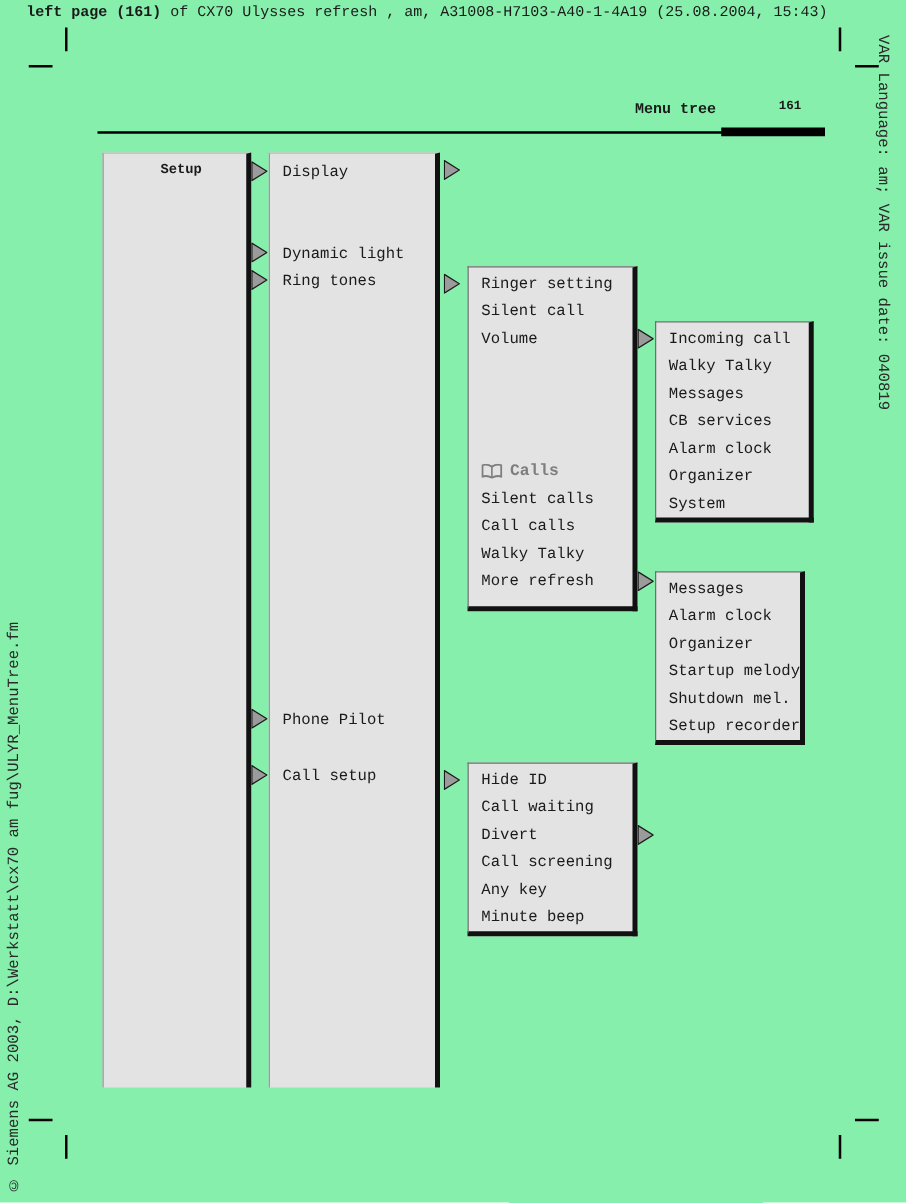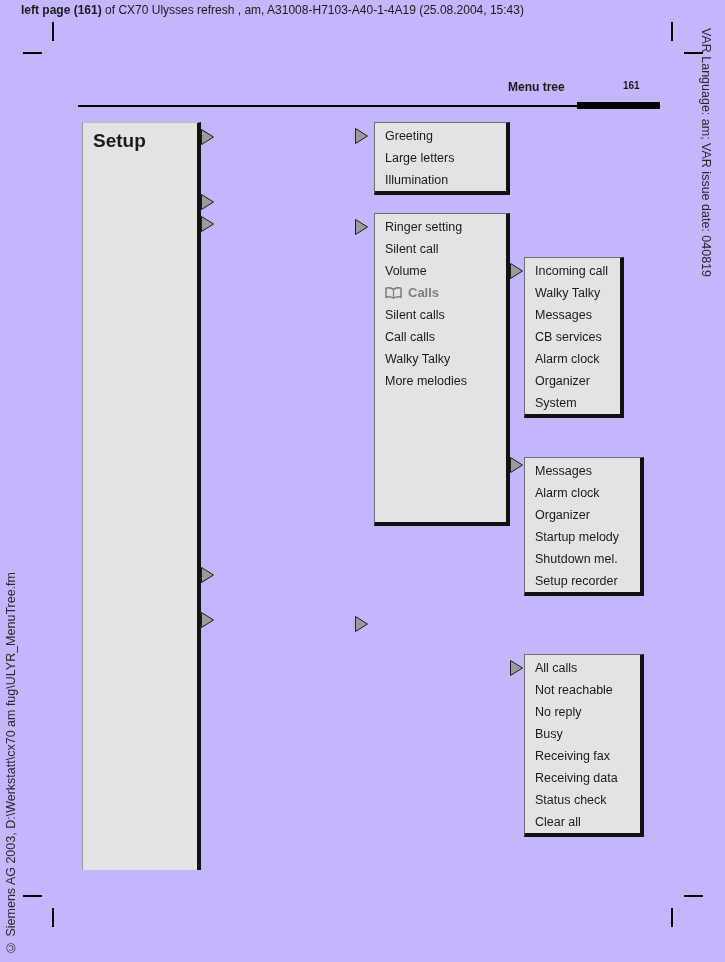--- a/index.html
+++ b/index.html
@@ -1,18 +1,18 @@
 <!DOCTYPE html>
 <html><head>
 <meta charset="utf-8">
 <style>
   html,body { margin:0; padding:0; background:#ffffff; }
   .sheet {
-    position:relative; width:725px; height:962px; background:#c4b5fd;
-    font-family:Liberation Sans, sans-serif; color:#1a1a1a; overflow:hidden;
+    position:relative; width:725px; height:962px; background:#86efac;
+    font-family:Liberation Mono, monospace; color:#1a1a1a; overflow:hidden;
   }
   
   .print-header { position:absolute; left:21px; top:3px; font-size:12px; white-space:nowrap; color:#1a1a1a; }
   .print-header .b { font-weight:bold; }
   
   .crop { position:absolute; background:#000; }
   .cm-tl-v { left:52px; top:22px;  width:2px;  height:19px; }
   .cm-tl-h { left:23px; top:52px;  width:19px; height:2px;  }
   .cm-tr-v { left:671px; top:22px; width:2px;  height:19px; }
   .cm-tr-h { left:684px; top:52px; width:19px; height:2px;  }
@@ -30,36 +30,36 @@
   .rule       { position:absolute; left:78px;  top:105px; width:582px; height:2px; background:#000; }
   .rule-thick { position:absolute; left:577px; top:102px; width:83px;  height:7px; background:#000; }
   
   .col {
     position:absolute; top:122px; height:748px; background:#e3e3e3;
     border-left:1px solid #9a9a9a; border-top:1px solid #bdbdbd;
     border-right:4px solid #111111; box-sizing:border-box;
   }
   .col1 { left:82px;  width:119px; }
   .col2 { left:215px; width:137px; }
-  .root-label { padding:7px 0 0 10px; font-weight:bold; font-size:19px; }
+  .root-label { padding:7px 0 0 10px; font-weight:bold; font-size:11px;text-align:center; }
   .l2item { position:absolute; left:10px; font-size:12.5px; line-height:22px; white-space:nowrap; }
   
   .menu-box {
     position:absolute; background:#e3e3e3; box-sizing:border-box;
     border-top:1px solid #6f6f6f; border-left:1px solid #6f6f6f;
     border-right:4px solid #111111; border-bottom:4px solid #111111;
     padding:2px 0 0 10px; font-size:12.5px;
   }
   .menu-box .item { line-height:22px; white-space:nowrap; }
   .menu-box .item.section { display:flex; align-items:center; gap:6px; font-weight:bold; font-size:13px; color:#7e7e7e; }
   [data-box="display"]   { left:374px; top:122px; width:136px; height:73px;  }
-  [data-box="ringtones"] { left:374px; top:213px; width:136px; height:313px; }
+  [data-box="ringtones"] { left:374px; top:213px; width:136px; height:276px; }
   [data-box="callsetup"] { left:374px; top:610px; width:136px; height:139px; }
-  [data-box="ringtones"] .section { }
-  [data-box="volume"]   { left:524px; top:257px; width:100px; height:161px; }
+  [data-box="ringtones"] .section { margin-top:84px; }
+  [data-box="volume"]   { left:524px; top:257px; width:127px; height:161px; }
   [data-box="melodies"] { left:524px; top:457px; width:120px; height:139px; }
   [data-box="divert"]   { left:524px; top:654px; width:120px; height:183px; }
   
   .arrow { position:absolute; width:13px; height:16px; }
 </style>
 </head>
 <body>
 
 <div class="sheet" id="sheet">
 
@@ -81,68 +81,68 @@
 
   <div class="ph-title">Menu tree</div>
   <div class="ph-num">161</div>
   <div class="rule"></div>
   <div class="rule-thick"></div>
 
   <div class="col col1">
     <div class="root-label">Setup</div>
   </div>
 
+  <div class="col col2" id="level2col">
+      <div class="l2item" style="top: 4px;">Display</div>
+      <div class="l2item" style="top: 69px;">Dynamic light</div>
+      <div class="l2item" style="top: 91px;">Ring tones</div>
+      <div class="l2item" style="top: 442px;">Phone Pilot</div>
+      <div class="l2item" style="top: 487px;">Call setup</div>
+    </div>
 
-  <div class="menu-box" data-box="display">
-      <div class="item">Greeting</div>
-      <div class="item">Large letters</div>
-      <div class="item">Illumination</div>
-    </div>
   <div class="menu-box" data-box="ringtones">
       <div class="item">Ringer setting</div>
       <div class="item">Silent call</div>
       <div class="item">Volume</div>
       <div class="item section">
         <svg width="17" height="12" viewBox="0 0 17 12">
           <path d="M1 1.2 C3.5 0.2 6.3 0.8 8.5 2.3 C10.7 0.8 13.5 0.2 16 1.2 L16 10.2 C13.5 9.4 10.7 9.8 8.5 11.2 C6.3 9.8 3.5 9.4 1 10.2 Z" fill="none" stroke="#7e7e7e" stroke-width="1.5"></path>
           <line x1="8.5" y1="2.3" x2="8.5" y2="11.2" stroke="#7e7e7e" stroke-width="1.3"></line>
         </svg>
         <span>Calls</span>
       </div>
       <div class="item">Silent calls</div>
       <div class="item">Call calls</div>
       <div class="item">Walky Talky</div>
-      <div class="item">More melodies</div>
+      <div class="item">More refresh</div>
+    </div>
+  <div class="menu-box" data-box="callsetup">
+      <div class="item">Hide ID</div>
+      <div class="item">Call waiting</div>
+      <div class="item">Divert</div>
+      <div class="item">Call screening</div>
+      <div class="item">Any key</div>
+      <div class="item">Minute beep</div>
     </div>
   <div class="menu-box" data-box="volume">
       <div class="item">Incoming call</div>
       <div class="item">Walky Talky</div>
       <div class="item">Messages</div>
       <div class="item">CB services</div>
       <div class="item">Alarm clock</div>
       <div class="item">Organizer</div>
       <div class="item">System</div>
     </div>
   <div class="menu-box" data-box="melodies">
       <div class="item">Messages</div>
       <div class="item">Alarm clock</div>
       <div class="item">Organizer</div>
       <div class="item">Startup melody</div>
       <div class="item">Shutdown mel.</div>
       <div class="item">Setup recorder</div>
-    </div>
-  <div class="menu-box" data-box="divert">
-      <div class="item">All calls</div>
-      <div class="item">Not reachable</div>
-      <div class="item">No reply</div>
-      <div class="item">Busy</div>
-      <div class="item">Receiving fax</div>
-      <div class="item">Receiving data</div>
-      <div class="item">Status check</div>
-      <div class="item">Clear all</div>
     </div>
 
 <div class="arrow" style="left: 201px; top: 129px;"><svg width="13" height="16" viewBox="0 0 13 16">
         <polygon points="0.5,0.5 12.5,8 0.5,15.5" fill="#9b9b9b" stroke="#1c1c1c" stroke-width="1"></polygon>
       </svg></div>
     <div class="arrow" style="left: 201px; top: 194px;"><svg width="13" height="16" viewBox="0 0 13 16">
         <polygon points="0.5,0.5 12.5,8 0.5,15.5" fill="#9b9b9b" stroke="#1c1c1c" stroke-width="1"></polygon>
       </svg></div>
     <div class="arrow" style="left: 201px; top: 216px;"><svg width="13" height="16" viewBox="0 0 13 16">
         <polygon points="0.5,0.5 12.5,8 0.5,15.5" fill="#9b9b9b" stroke="#1c1c1c" stroke-width="1"></polygon>

